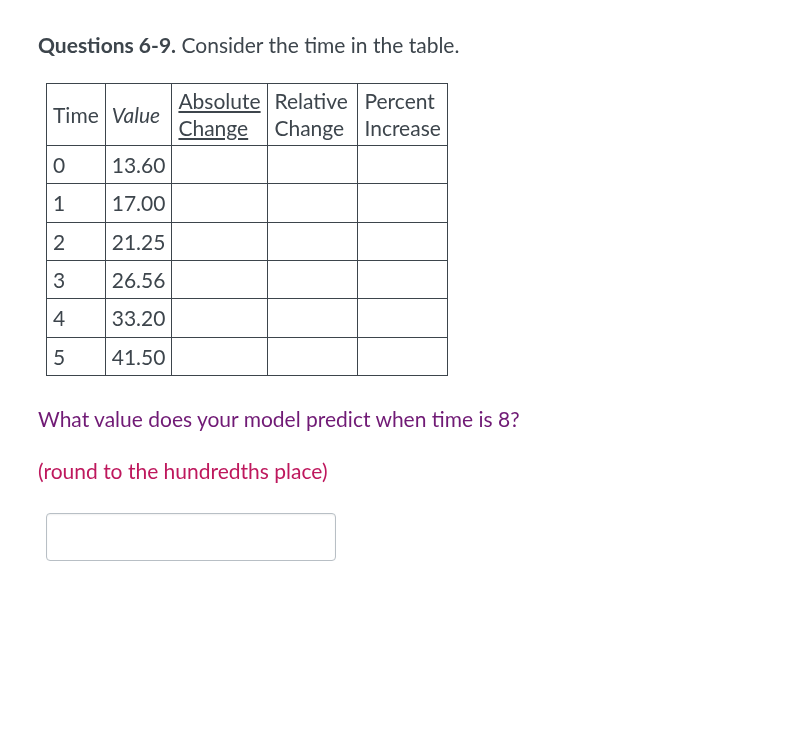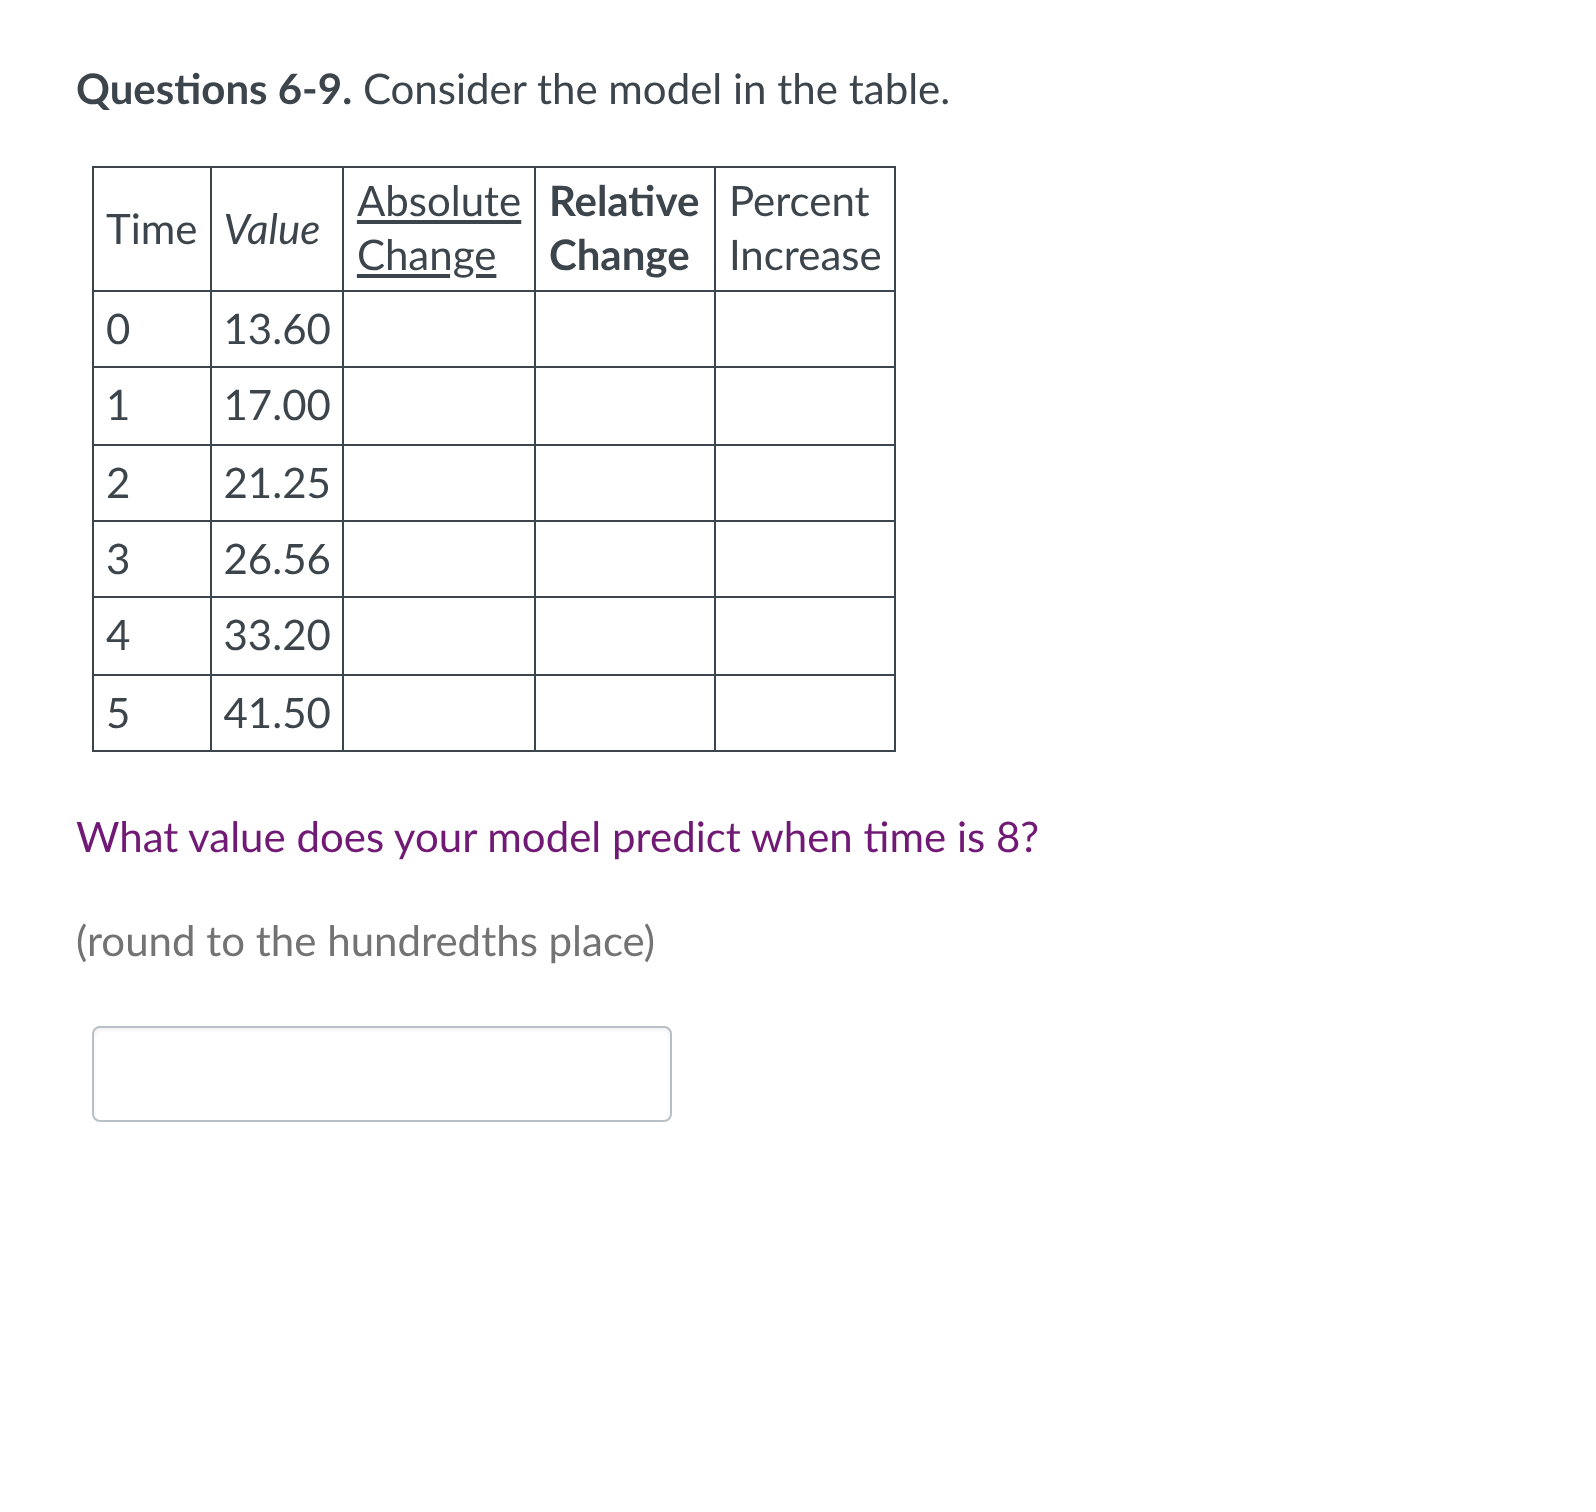--- a/index.html
+++ b/index.html
@@ -37,28 +37,28 @@
       vertical-align: middle;
       font-size: 21px;
       color: #3d454c;
     }
     table th {
       font-weight: 400;
     }
     .col-time { min-width: 56px; }
     .col-value { min-width: 62px; font-style: italic; }
     .col-abs { min-width: 96px; text-decoration: underline; }
-    .col-rel { min-width: 90px; font-weight: bold; }
+    .col-rel { min-width: 90px; }
     .col-pct { min-width: 90px; }
     .question-text {
       margin-bottom: 22px;
       color: #701a75;
     }
     .instruction {
-      color: #737373;
+      color: #be185d;
       margin-bottom: 28px;
     }
     .answer-input {
       width: 290px;
       height: 48px;
       border: 1px solid #b8bfc5;
       border-radius: 4px;
       margin-left: 8px;
       padding: 6px 10px;
       font-size: 18px;
@@ -68,21 +68,21 @@
     .th-multi {
       line-height: 1.25;
     }
   </style>
 </head>
 <body>
 
 
 
 <p class="heading">
-  <strong>Questions 6-9.</strong><span> Consider the model in the table.</span>
+  <strong>Questions 6-9.</strong><span> Consider the time in the table.</span>
 </p>
 
 <table>
   <thead>
     <tr>
       <th class="col-time">Time</th>
       <th class="col-value">Value</th>
       <th class="col-abs th-multi">
         <span>Absolute</span><br>
         <span>Change</span>

